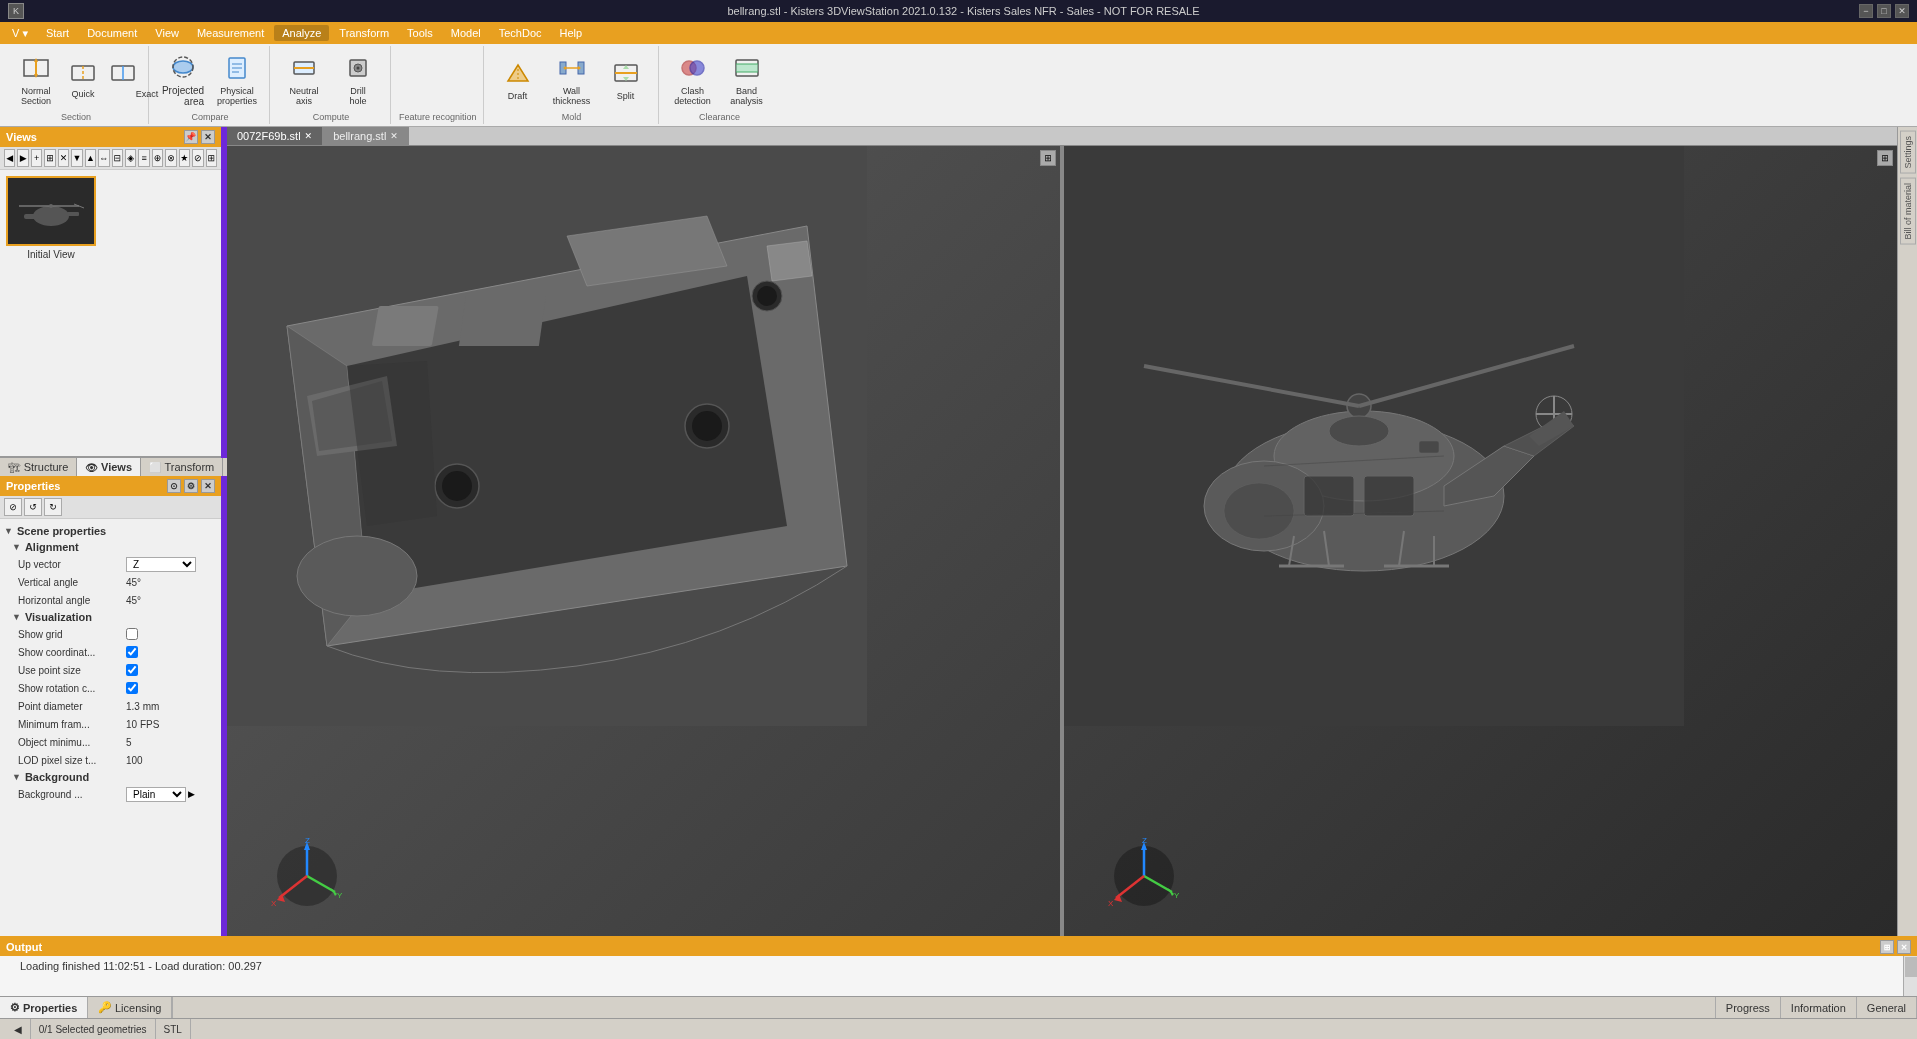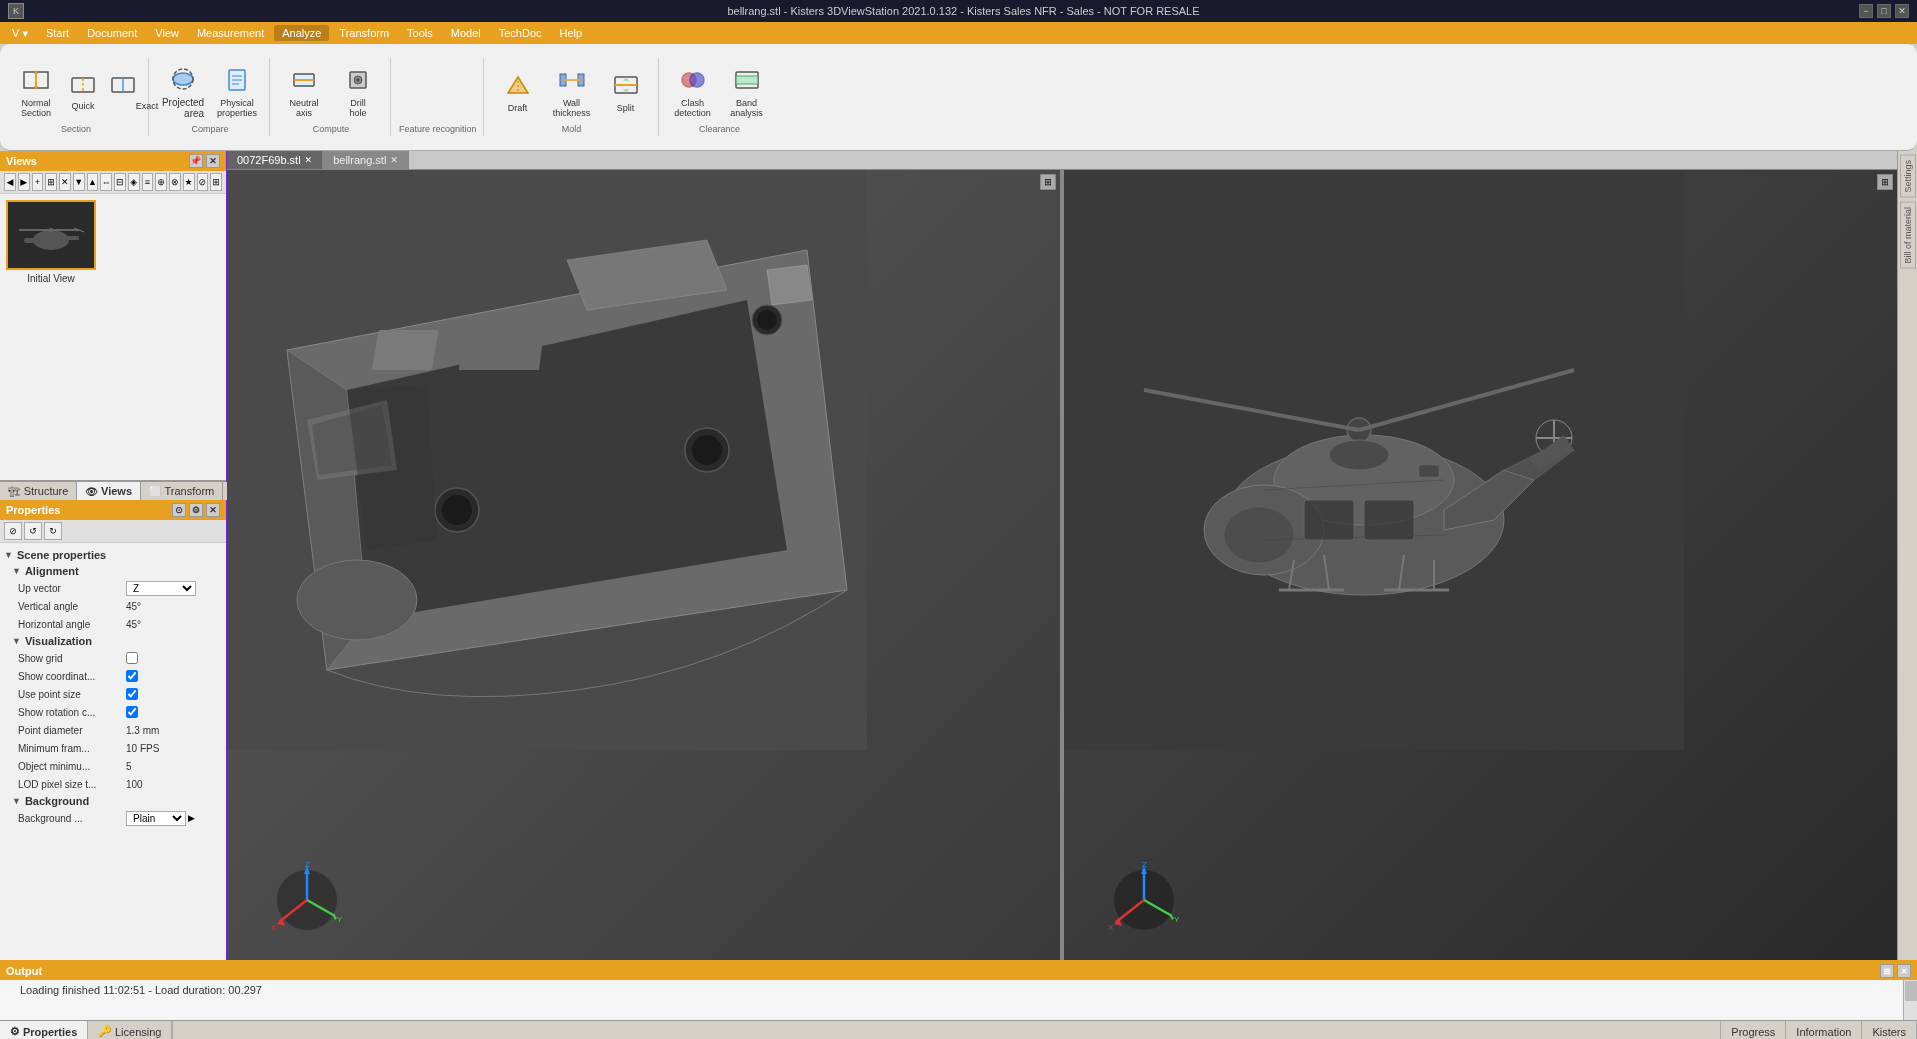--- a/index.html
+++ b/index.html
@@ -37,24 +37,23 @@
       font-weight: 500;
       border-radius: 2px;
     }
 
     
     #toolbar {
       background: #f0f0f0;
       border-bottom: 1px solid #aaa;
       display: flex;
       align-items: stretch;
-      padding: 14px 4px;
+      padding: 2px 4px;
       gap: 2px;
       min-height: 80px;
-      border-radius: 10px;
     }
     .toolbar-group {
       display: flex;
       flex-direction: column;
       align-items: center;
       border-right: 1px solid #ccc;
       padding: 2px 6px;
     }
     .toolbar-group:last-child { border-right: none; }
     .toolbar-group-label {
@@ -113,21 +112,21 @@
     
     #main-layout {
       display: flex;
       height: calc(1039px - 22px - 22px - 84px - 22px - 22px);
     }
 
     
     #left-panel {
       width: 227px;
       background: #f0f0f0;
-      border-right: 1px solid #6d28d9;
+      border-right: 6px solid #6d28d9;
       display: flex;
       flex-direction: column;
     }
 
     
     .panel-header {
       background: #e8a020;
       color: #fff;
       font-size: 11px;
       font-weight: bold;
@@ -990,21 +989,21 @@
   </div>
   <div style="flex:1;display:flex;align-items:center;padding:0 8px;"></div>
   <div style="display:flex;align-items:stretch;border-left:1px solid #aaa;">
     <div class="bottom-tab">
       <span>Progress</span>
     </div>
     <div class="bottom-tab">
       <span>Information</span>
     </div>
     <div class="bottom-tab">
-      <span>Kisters</span>
+      <span>General</span>
     </div>
   </div>
 </div>
 
 <div id="status-bar">
   <div class="status-section">◀</div>
   <div class="status-section">0/1 Selected geometries</div>
   <div class="status-section">STL</div>
 </div>
 

